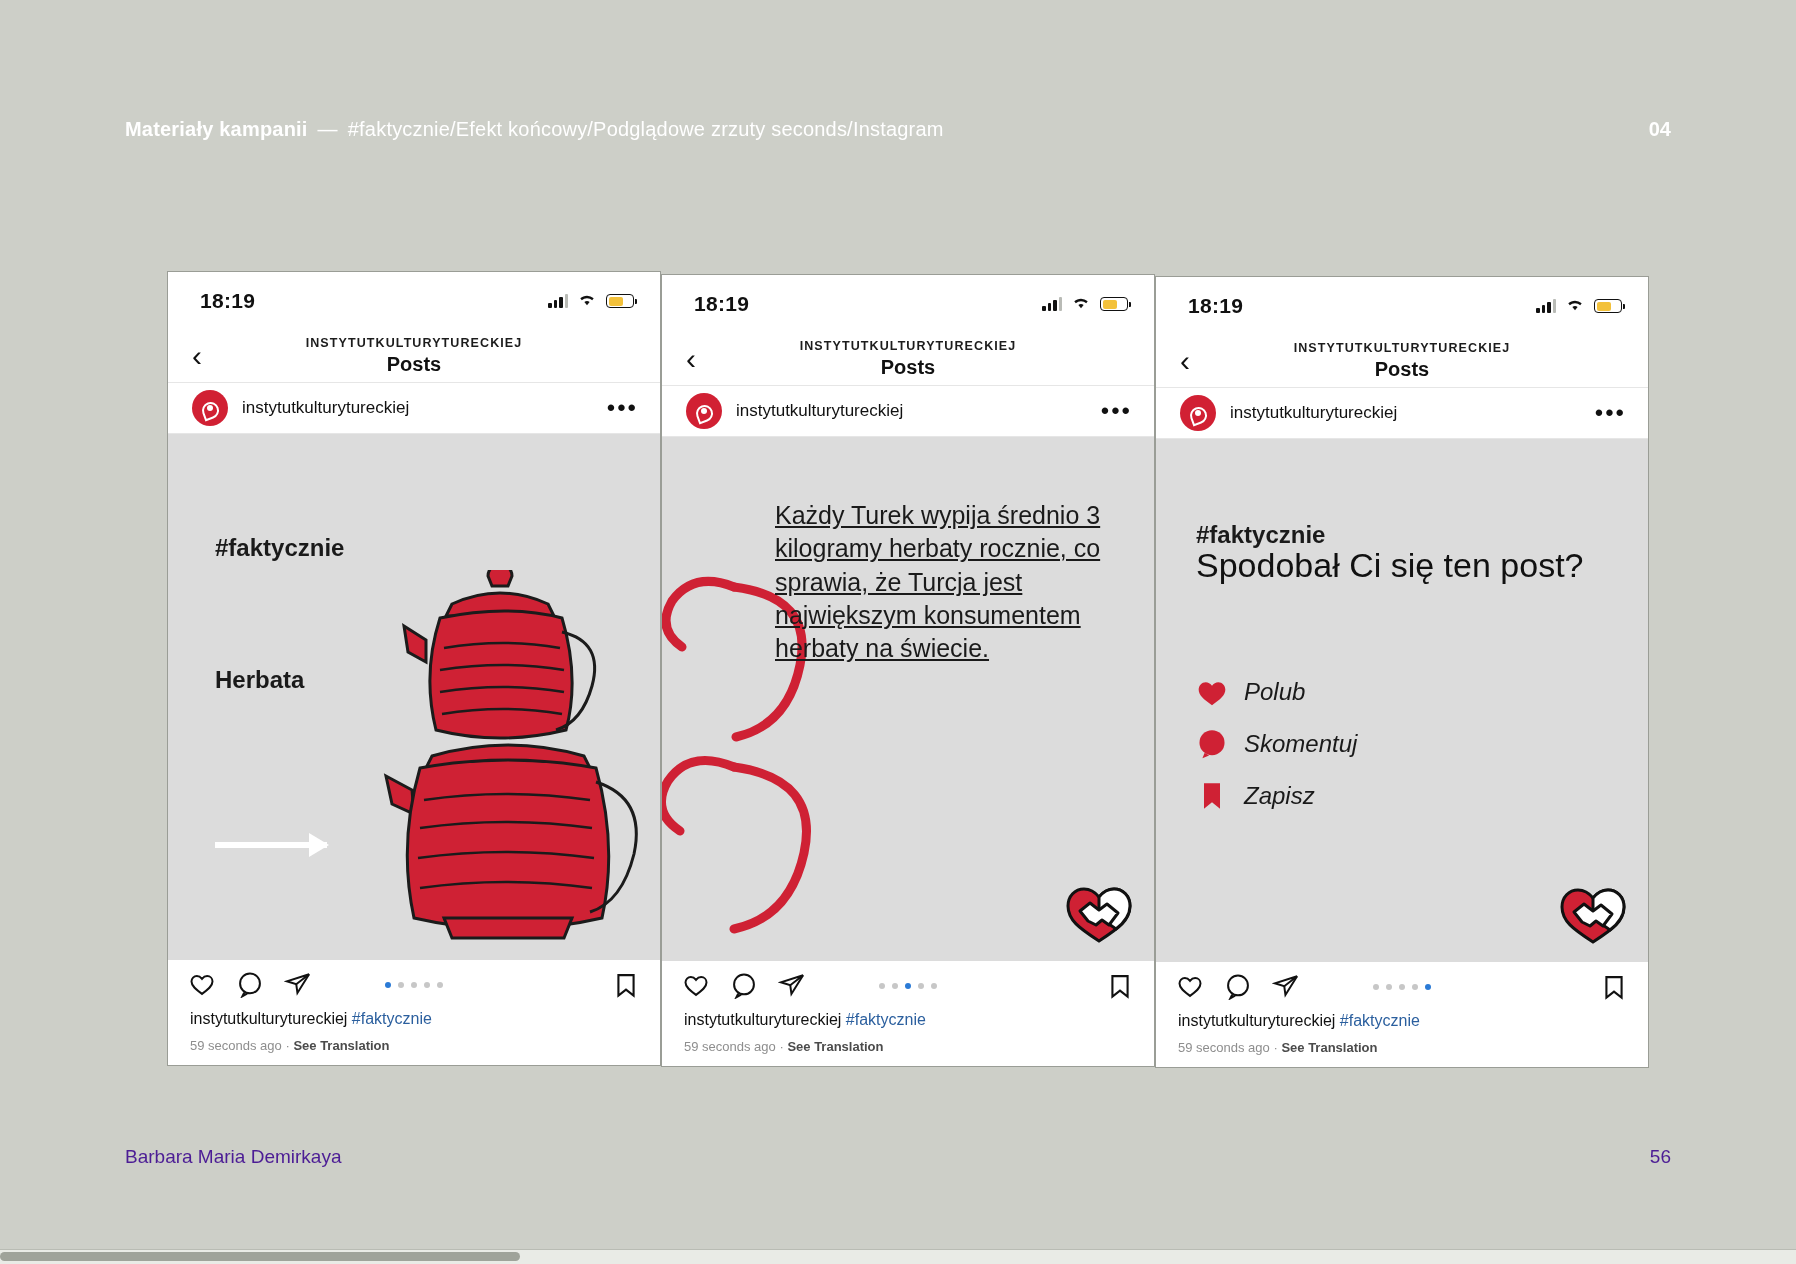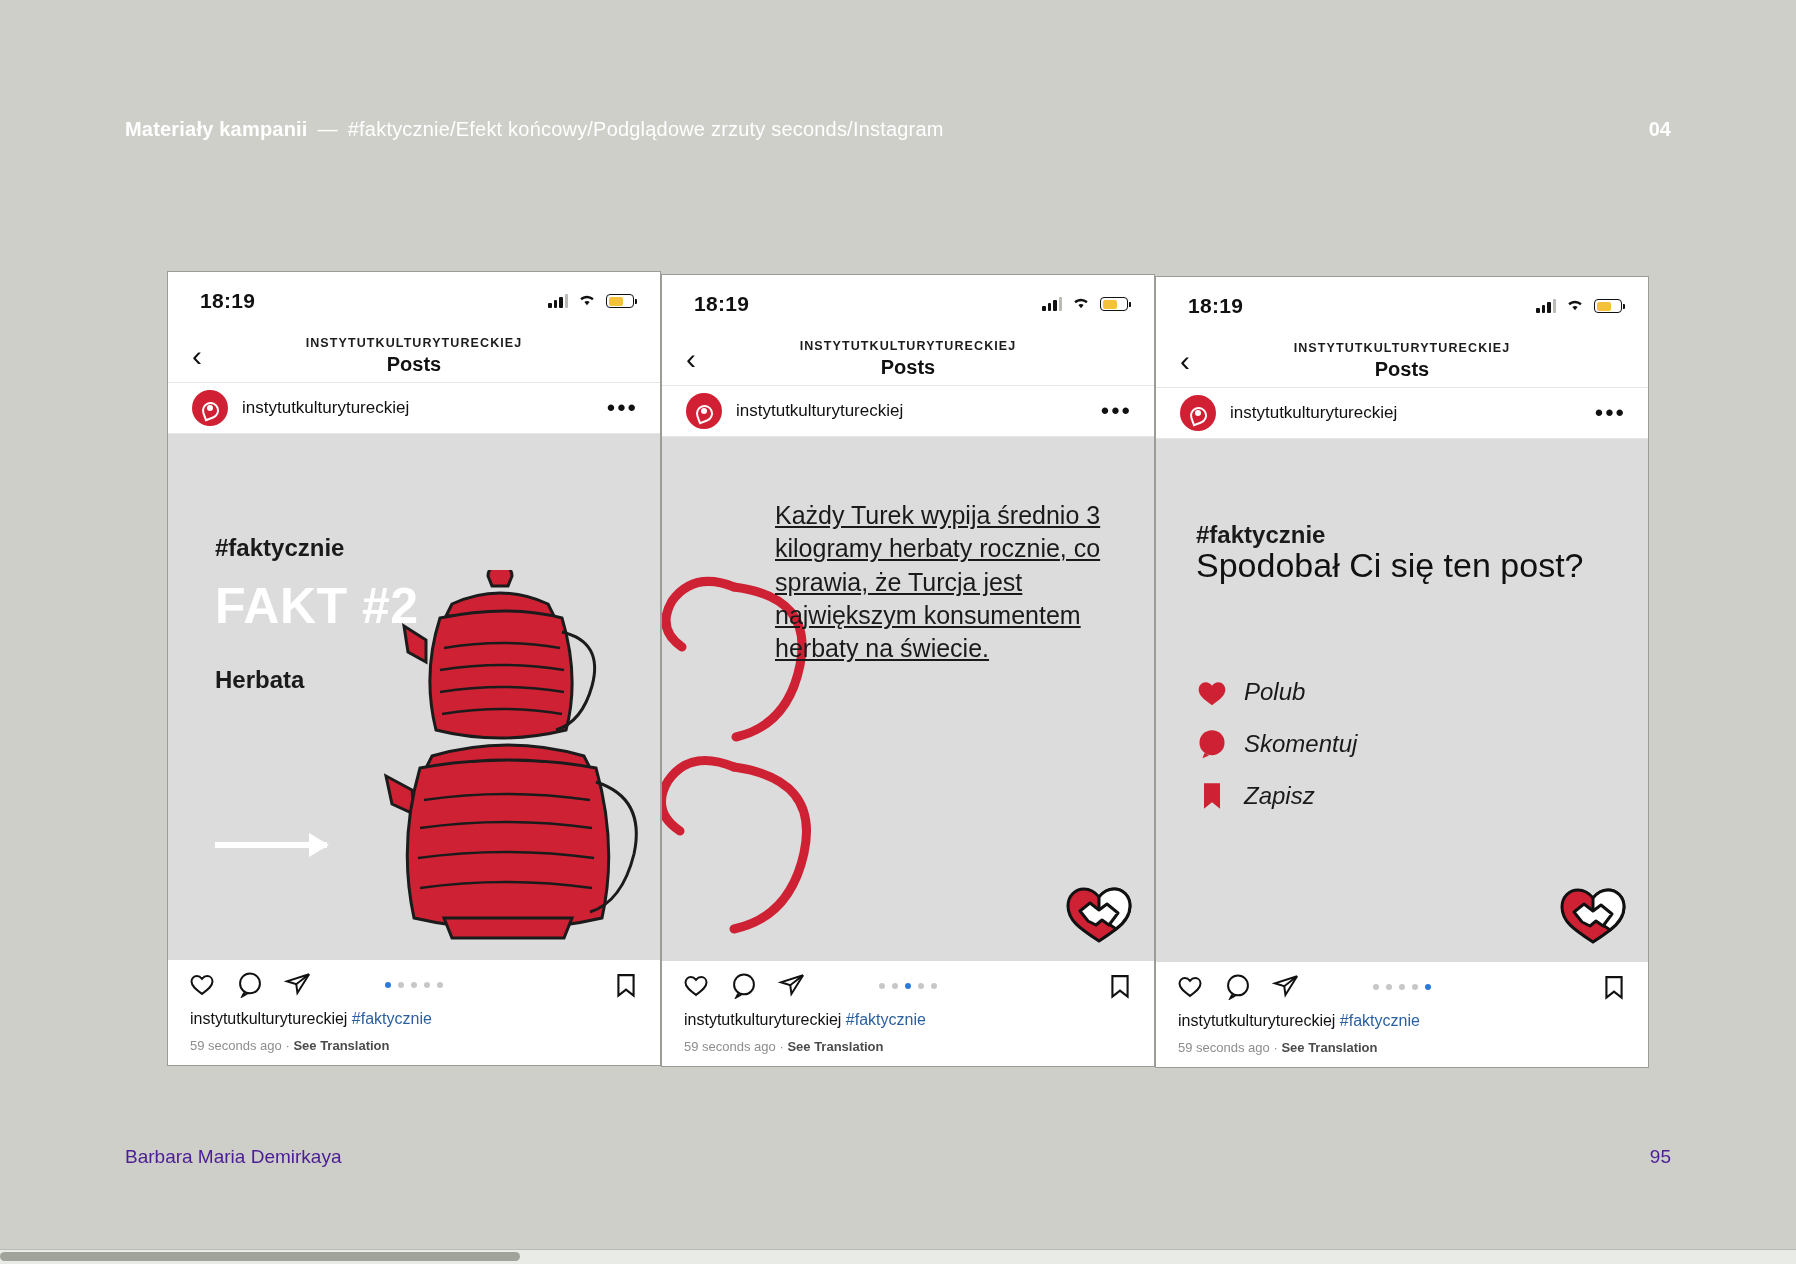--- a/index.html
+++ b/index.html
@@ -455,21 +455,20 @@
     <div class="account-row">
       <div class="avatar">
           <span class="glyph"></span>
         </div>
       <div class="account-name">instytutkulturytureckiej</div>
       <div class="dots-menu">•••</div>
     </div>
 
     <div class="canvas">
       <div class="s1-hash">#faktycznie</div>
-      <div class="s1-fact">FAKT #2</div>
       <div class="s1-sub">Herbata</div>
       <div class="s1-arrow"></div>
       <div class="teapot-wrap">
         <svg width="320" height="400" viewBox="0 0 320 400">
           <g fill="#cf2134" stroke="#1b1b1b" stroke-width="3">
 
             <path d="M78 70 l-22 -14 4 26 18 10 z"></path>
 
             <path d="M140 6 a12 12 0 0 1 24 0 l-4 10 h-16 z"></path>
 
@@ -791,18 +790,18 @@
         <span>·</span>
         <span class="strong">See Translation</span>
       </div>
     </div>
   </div>
 
 </div>
 
 <div class="page-footer">
   <div>Barbara Maria Demirkaya</div>
-  <div>95</div>
+  <div>56</div>
 </div>
 
 <div class="bottom-strip">
   <div class="scroll-thumb"></div>
 </div>
 
 </body></html>

